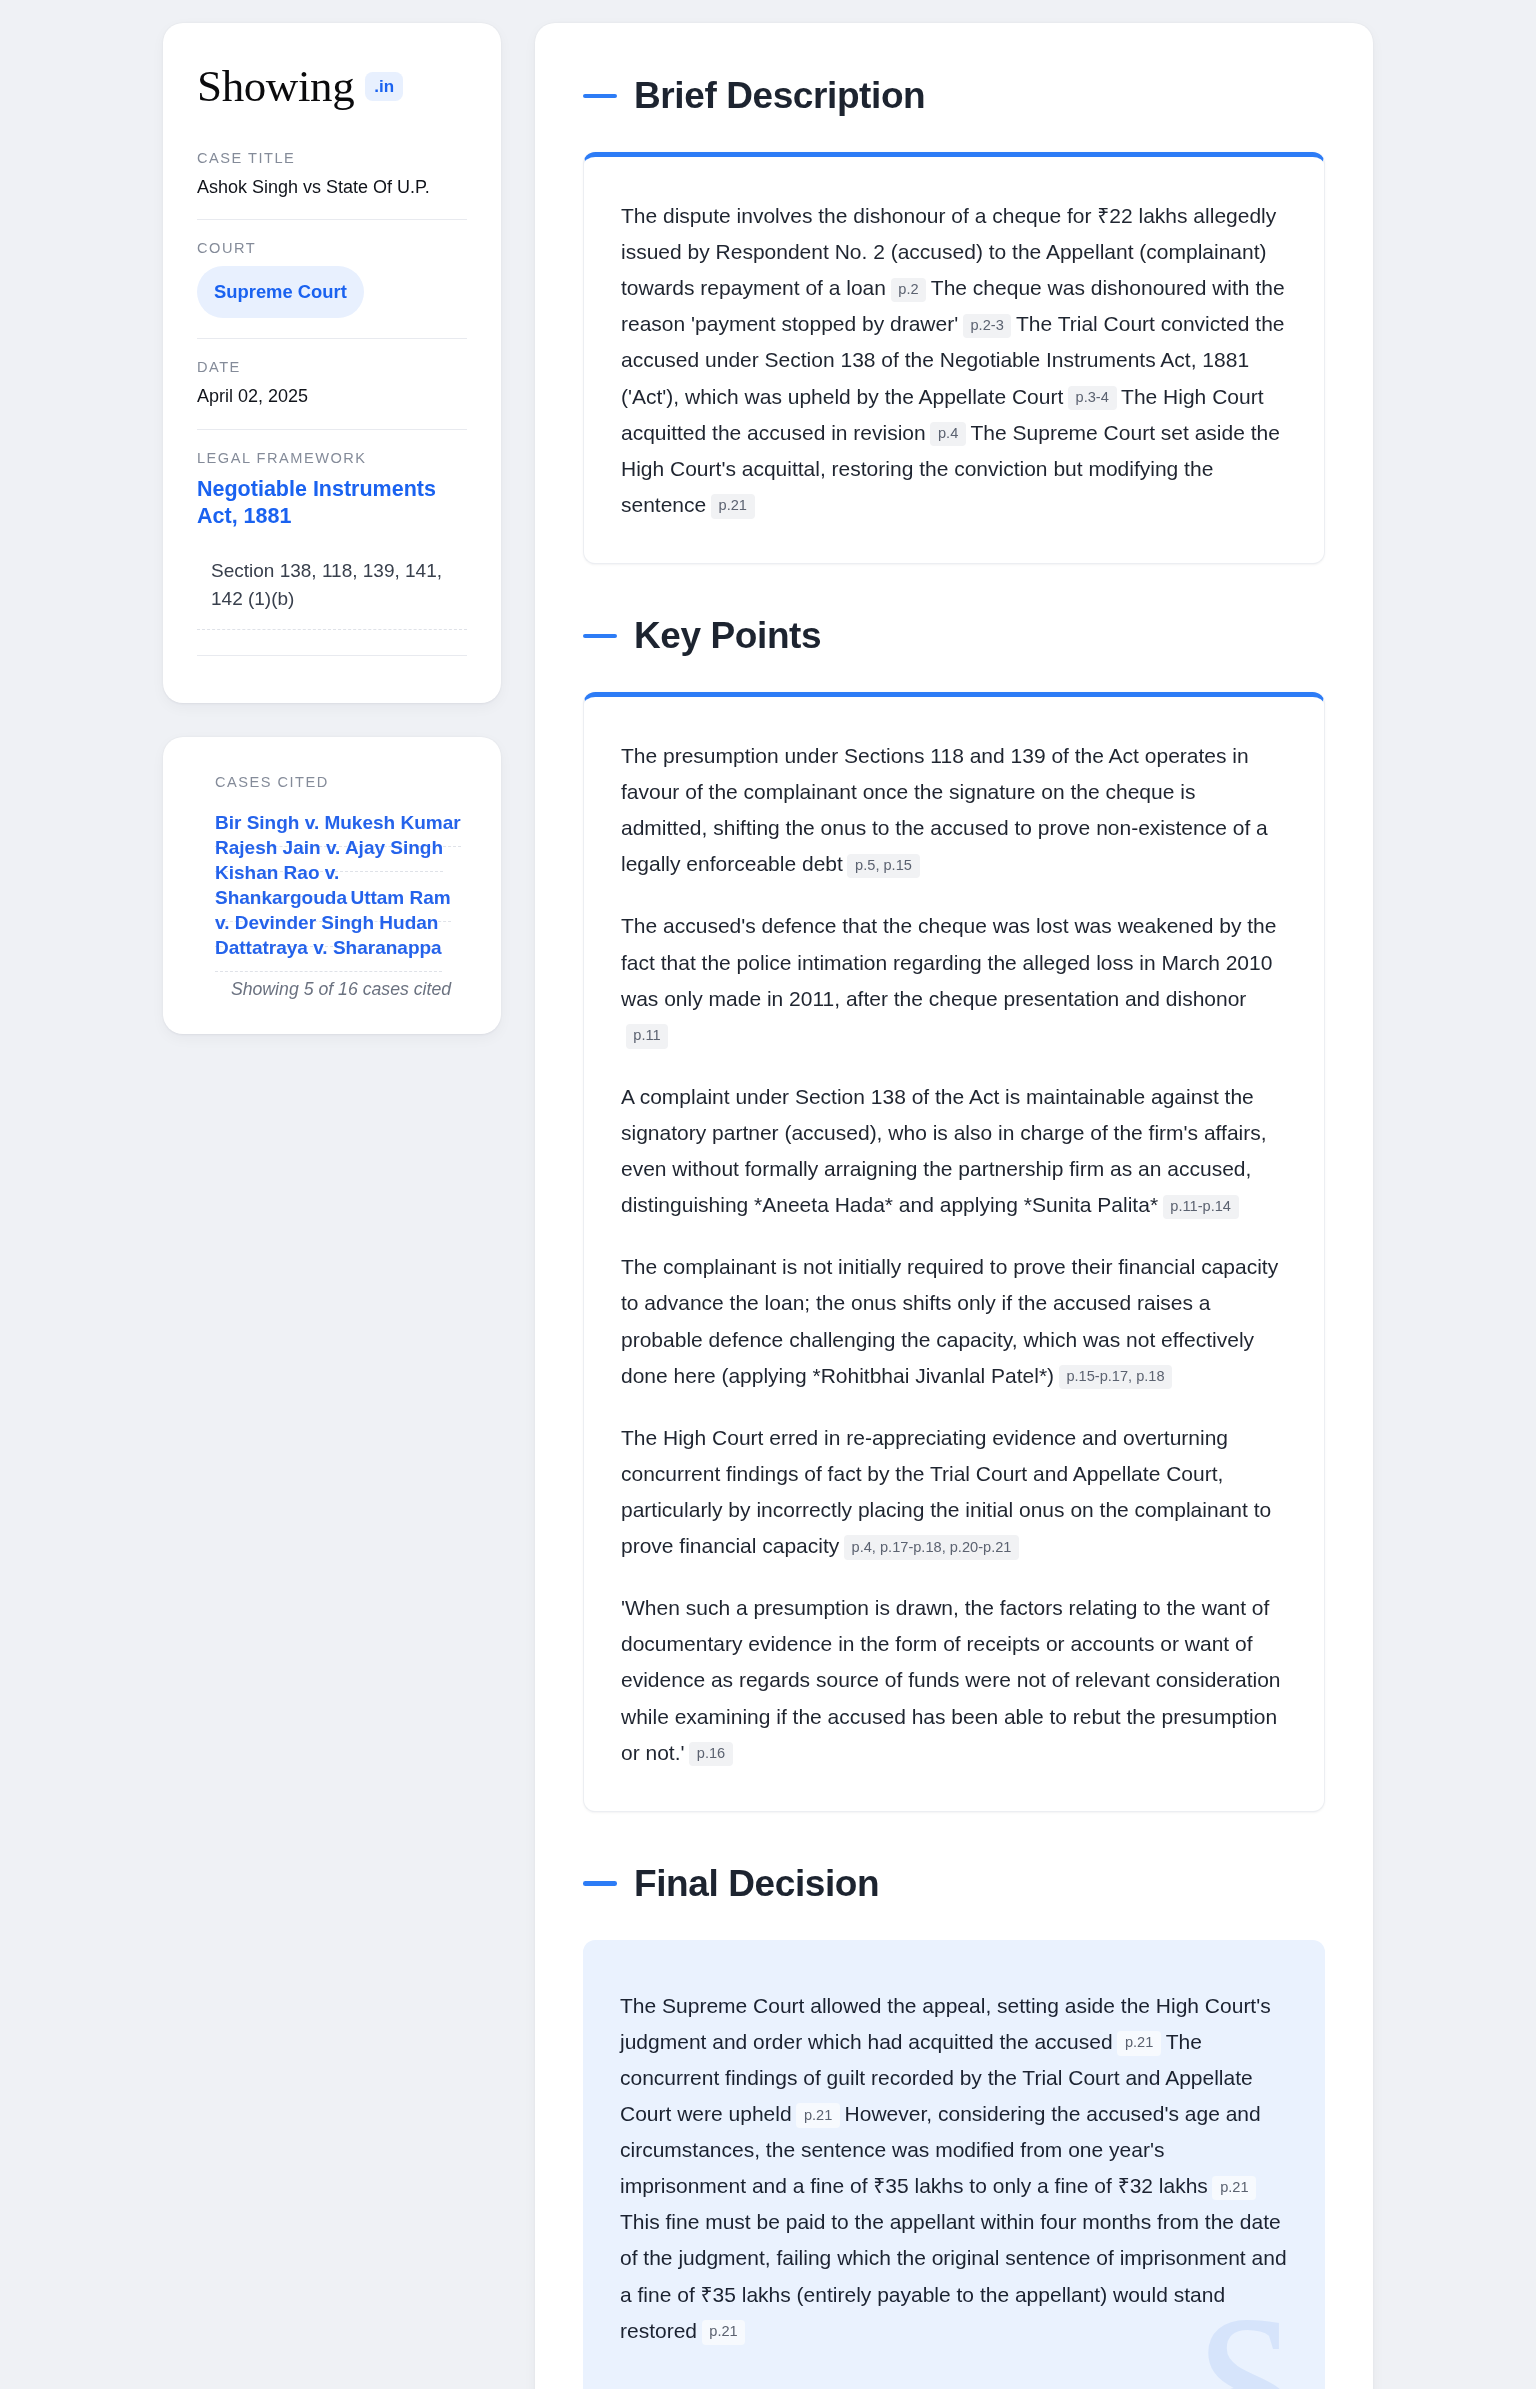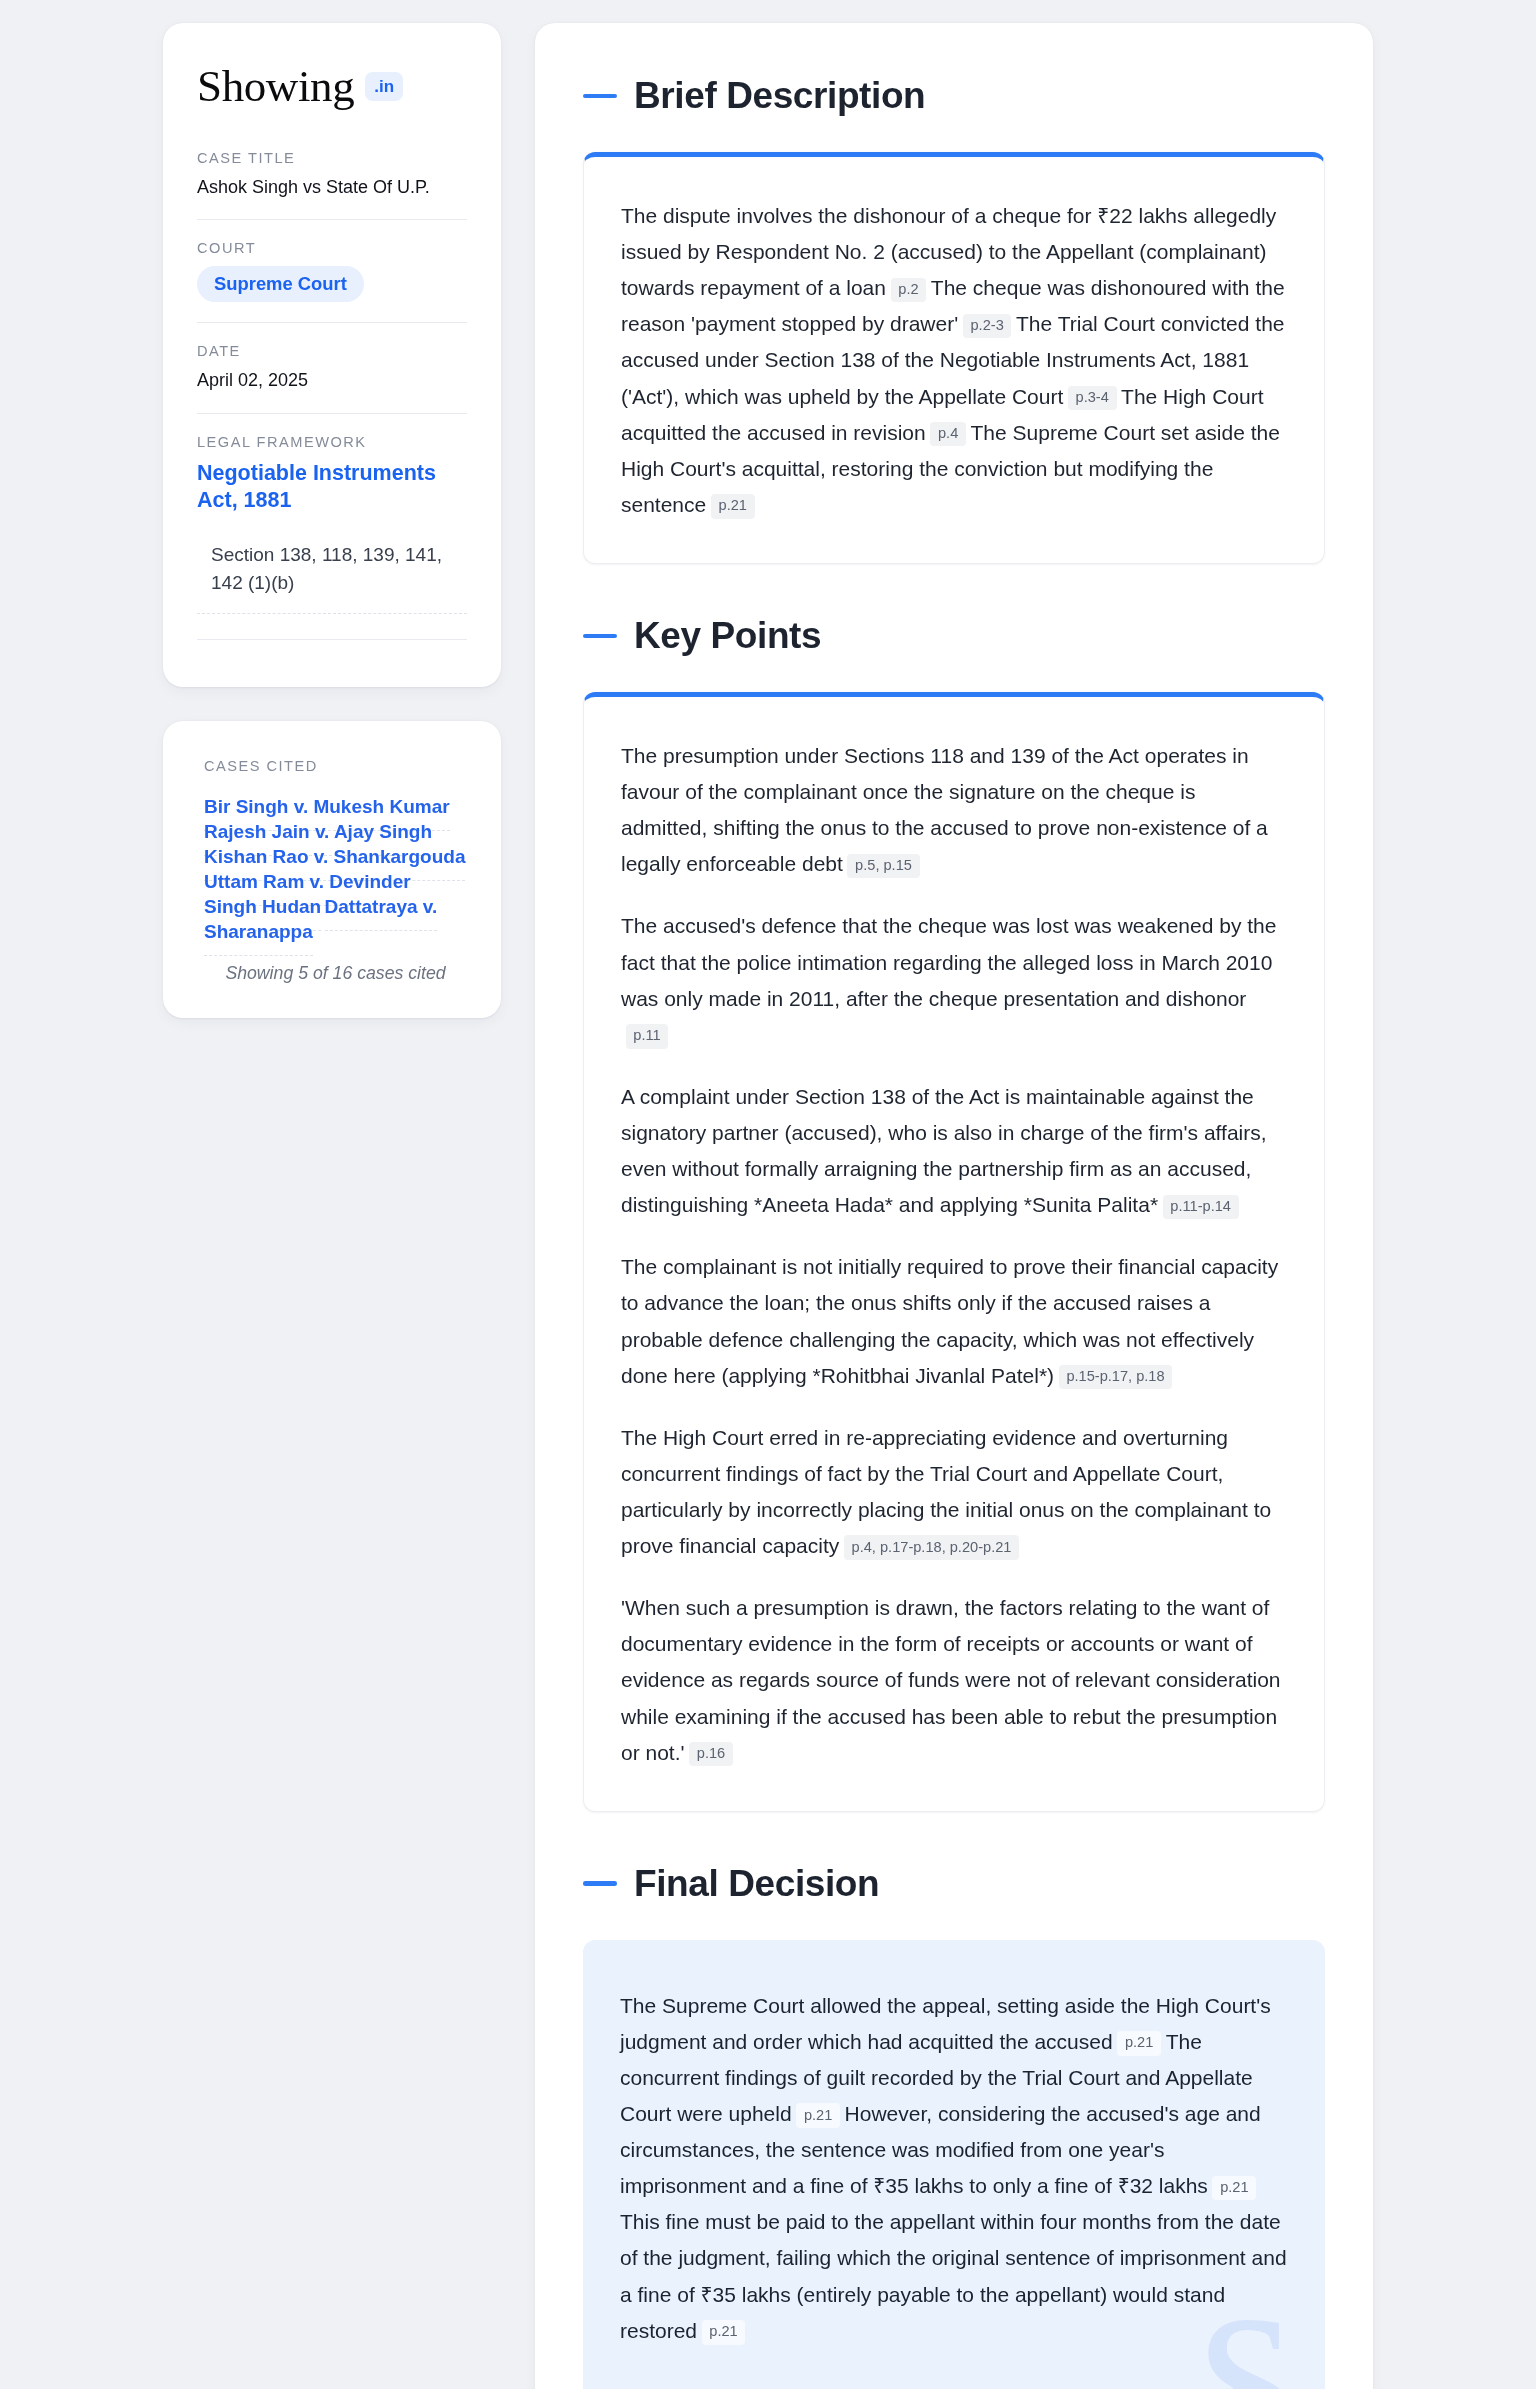--- a/index.html
+++ b/index.html
@@ -76,21 +76,21 @@
     line-height: 1.3;
   }
 
   .pill-court {
     display: inline-block;
     background: #e8f0fe;
     color: #1a62f0;
     font-size: 18.4px;
     font-weight: bold;
     border-radius: 767px;
-    padding: 7px 17px;
+    padding: 15px 17px;
   }
 
   .judge { padding: 0 0 10.8px 0; }
   .judge + .judge {
     border-top: 0.8px dashed #dfe2e8;
     padding-top: 14px;
   }
   .judge-name { font-size: 21.5px; color: #10131a; }
   .judge-name.author { font-weight: bold; }
   .judge-name.plain { font-weight: normal; color: #242a35; }
@@ -118,21 +118,21 @@
     padding-left: 14px;
     padding-bottom: 15.4px;
     border-bottom: 0.8px dashed #dfe2e8;
     font-size: 19px;
     color: #39404d;
     line-height: 1.5;
   }
   .framework-tail { height: 26px; border-bottom: 0.8px solid #e8eaef; }
 
   
-  .cases-card { padding: 37px 34px 34px 41px; }
+  .cases-card { padding: 37px 34px 34px 52px; }
   .cases-title {
     font-size: 14.6px;
     letter-spacing: 1.5px;
     color: #848b99;
     text-transform: uppercase;
     margin-bottom: 20px;
   }
   .case-item {
     font-size: 19px;
     font-weight: bold;

